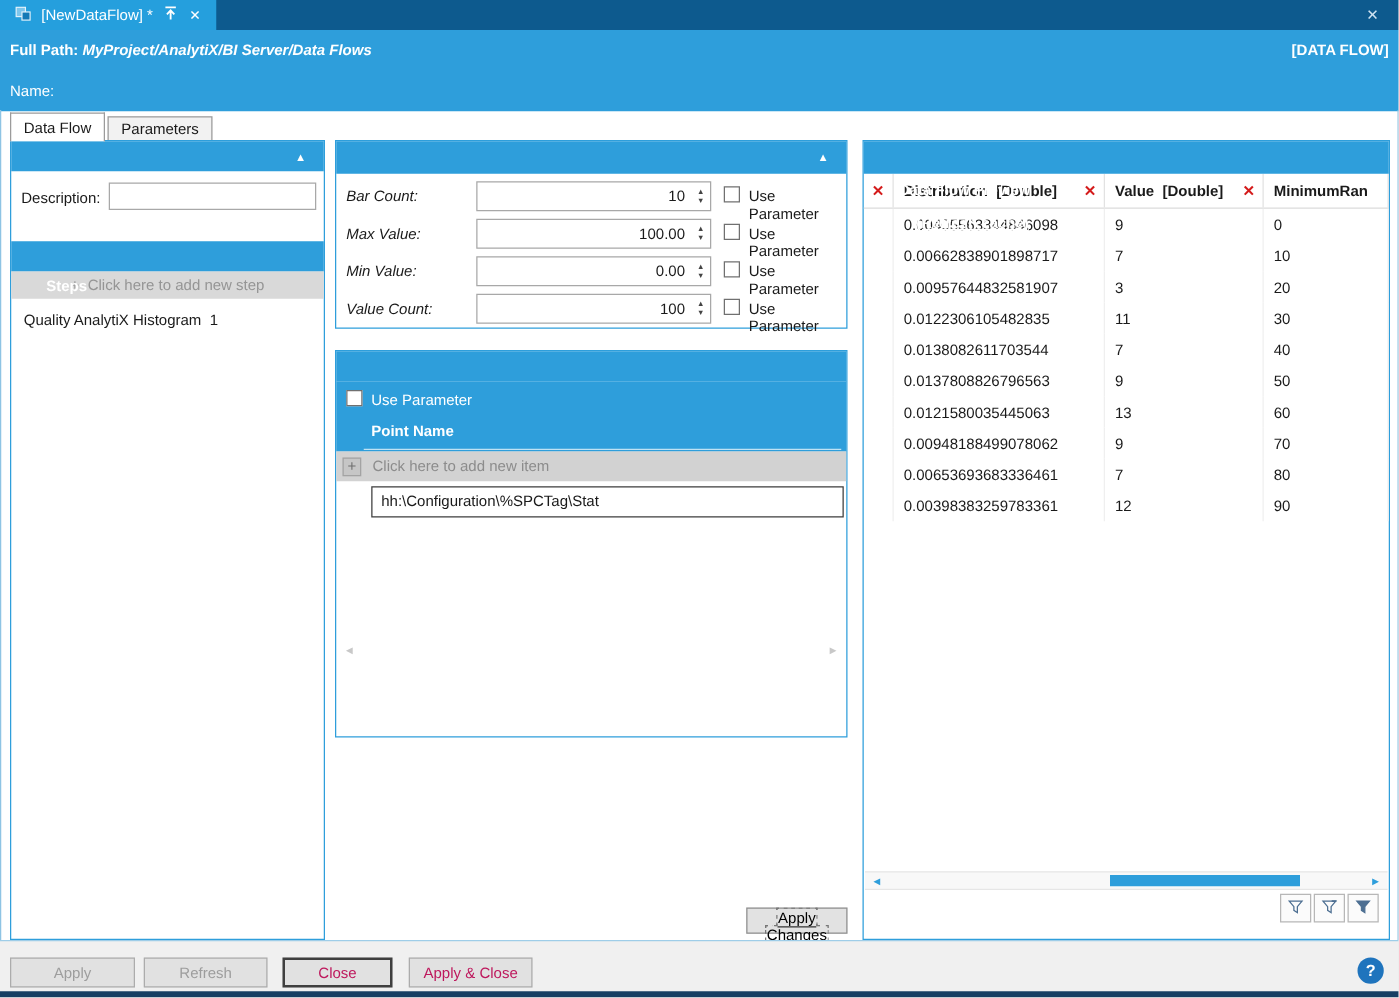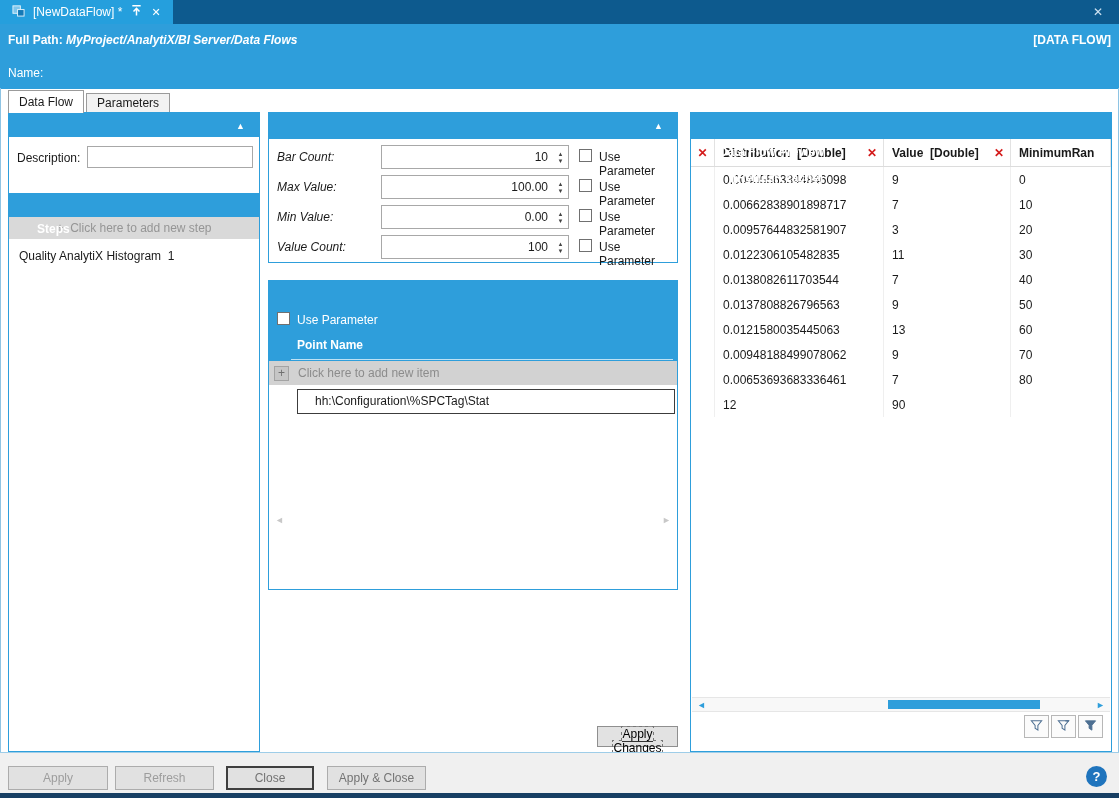--- a/index.html
+++ b/index.html
@@ -50,21 +50,21 @@
   
   .gds{position:absolute;left:268px;top:280px;width:410px;height:310px;border:1px solid #2e9edb;box-sizing:border-box;background:#fff;}
   .dsblue{position:relative;background:#2e9edb;height:56px;color:#fff;}
   .dsblue .chk{left:8px;top:7px;}
   .dsblue .uplbl{position:absolute;left:28px;top:8px;}
   .dsblue .pname{position:absolute;left:28px;top:33px;font-weight:bold;}
   .dsblue .pnline{position:absolute;left:22px;right:4px;bottom:1px;height:1px;background:#bfe2f4;}
   .addrow{height:24px;background:#d2d2d2;display:flex;align-items:center;color:#8c8c8c;white-space:pre;}
   .plusbox{width:15px;height:15px;margin:0 9px 0 5px;background:#c6c6c6;border:1px solid #a3a3a3;color:#6f6f6f;text-align:center;line-height:13px;font-size:12px;box-sizing:border-box;}
   .tagrow{position:relative;height:34px;}
-  .taginput{position:absolute;left:28px;top:4px;width:378px;height:25px;border:1px solid #3c3c3c;box-sizing:border-box;line-height:23px;padding:0 17px;background:#fff;white-space:pre;overflow:hidden;}
+  .taginput{position:absolute;left:28px;top:4px;width:378px;height:25px;border:1px solid #3c3c3c;box-sizing:border-box;line-height:23px;padding:0 7px;background:#fff;white-space:pre;overflow:hidden;}
   .dsarrows{position:absolute;left:0;right:0;top:232px;height:14px;color:#c8c8c8;font-size:9px;}
   .dsarrows .la{position:absolute;left:6px;top:2px;}
   .dsarrows .ra{position:absolute;right:6px;top:2px;}
   .applychg{position:absolute;left:597px;top:726px;width:81px;height:21px;background:#e2e2e2;border:1px solid #8f8f8f;box-sizing:border-box;text-align:center;font-size:12px;font-family:inherit;padding:0;}
   .applychg span{border-bottom:1px solid #333;outline:1px dotted #777;}
   
   .pright{position:absolute;left:690px;top:112px;width:422px;height:640px;border:1px solid #2e9edb;box-sizing:border-box;background:#fff;}
   .pright .bhead{height:26px;line-height:26px;}
   .pright .blink{margin-left:14px;}
   .gridhead,.gridrow{display:grid;grid-template-columns:24px 169px 127px 1fr;}
@@ -77,21 +77,21 @@
   .gridrow{height:25px;}
   .gridrow>div{display:flex;align-items:center;border-right:1px solid #efefef;padding-left:8px;overflow:hidden;white-space:pre;box-sizing:border-box;}
   .hscroll{position:absolute;left:1px;width:418px;top:584px;height:15px;background:#f8f8f8;border-top:1px solid #e6e6e6;border-bottom:1px solid #e6e6e6;box-sizing:border-box;}
   .hscroll .la{position:absolute;left:5px;top:2px;color:#2e9edb;font-size:9px;}
   .hscroll .ra{position:absolute;right:5px;top:2px;color:#2e9edb;font-size:9px;}
   .hthumb{position:absolute;left:196px;top:2px;width:152px;height:9px;background:#2e9edb;}
   .gridbtns{position:absolute;right:8px;top:602px;display:flex;gap:2px;}
   .gbtn{width:25px;height:23px;background:#fbfbfb;border:1px solid #b7b7b7;box-sizing:border-box;display:flex;align-items:center;justify-content:center;padding:0;}
   
   .footer{position:absolute;left:0;top:752px;width:1119px;height:41px;background:#f0f0f0;border-top:1px solid #9ecde8;box-sizing:border-box;}
-  .fbtn{position:absolute;top:13px;height:24px;background:#e1e1e1;border:1px solid #acacac;font-size:12px;font-family:inherit;color:#737373;box-sizing:border-box;}
+  .fbtn{position:absolute;top:13px;height:24px;background:#e1e1e1;border:1px solid #acacac;font-size:12px;font-family:inherit;color:#be185d;box-sizing:border-box;}
   .fbtn.dis{color:#9d9d9d;}
   .fbtn.def{border:2px solid #3f3f3f;}
   .helpbtn{position:absolute;right:12px;top:13px;width:21px;height:21px;border-radius:50%;background:#1f74bd;color:#fff;font-weight:bold;text-align:center;line-height:21px;border:none;font-size:13px;font-family:inherit;padding:0;}
   .bottomstrip{position:absolute;left:0;top:793px;width:1119px;height:5px;background:#173f63;}
   .edge{position:absolute;top:88px;width:1px;height:664px;background:#8ec4e4;}
 </style>
 </head>
 <body>
 
 <div class="win">
@@ -292,20 +292,21 @@
           <div>70</div>
         </div>
       <div class="gridrow">
           <div></div>
           <div>0.00653693683336461</div>
           <div>7</div>
           <div>80</div>
         </div>
       <div class="gridrow">
           <div></div>
+          <div>0.00398383259783361</div>
           <div>12</div>
           <div>90</div>
         </div>
     </div>
 
     <div class="hscroll">
       <span class="la">◄</span>
       <span class="ra">►</span>
       <span class="hthumb"></span>
     </div>

